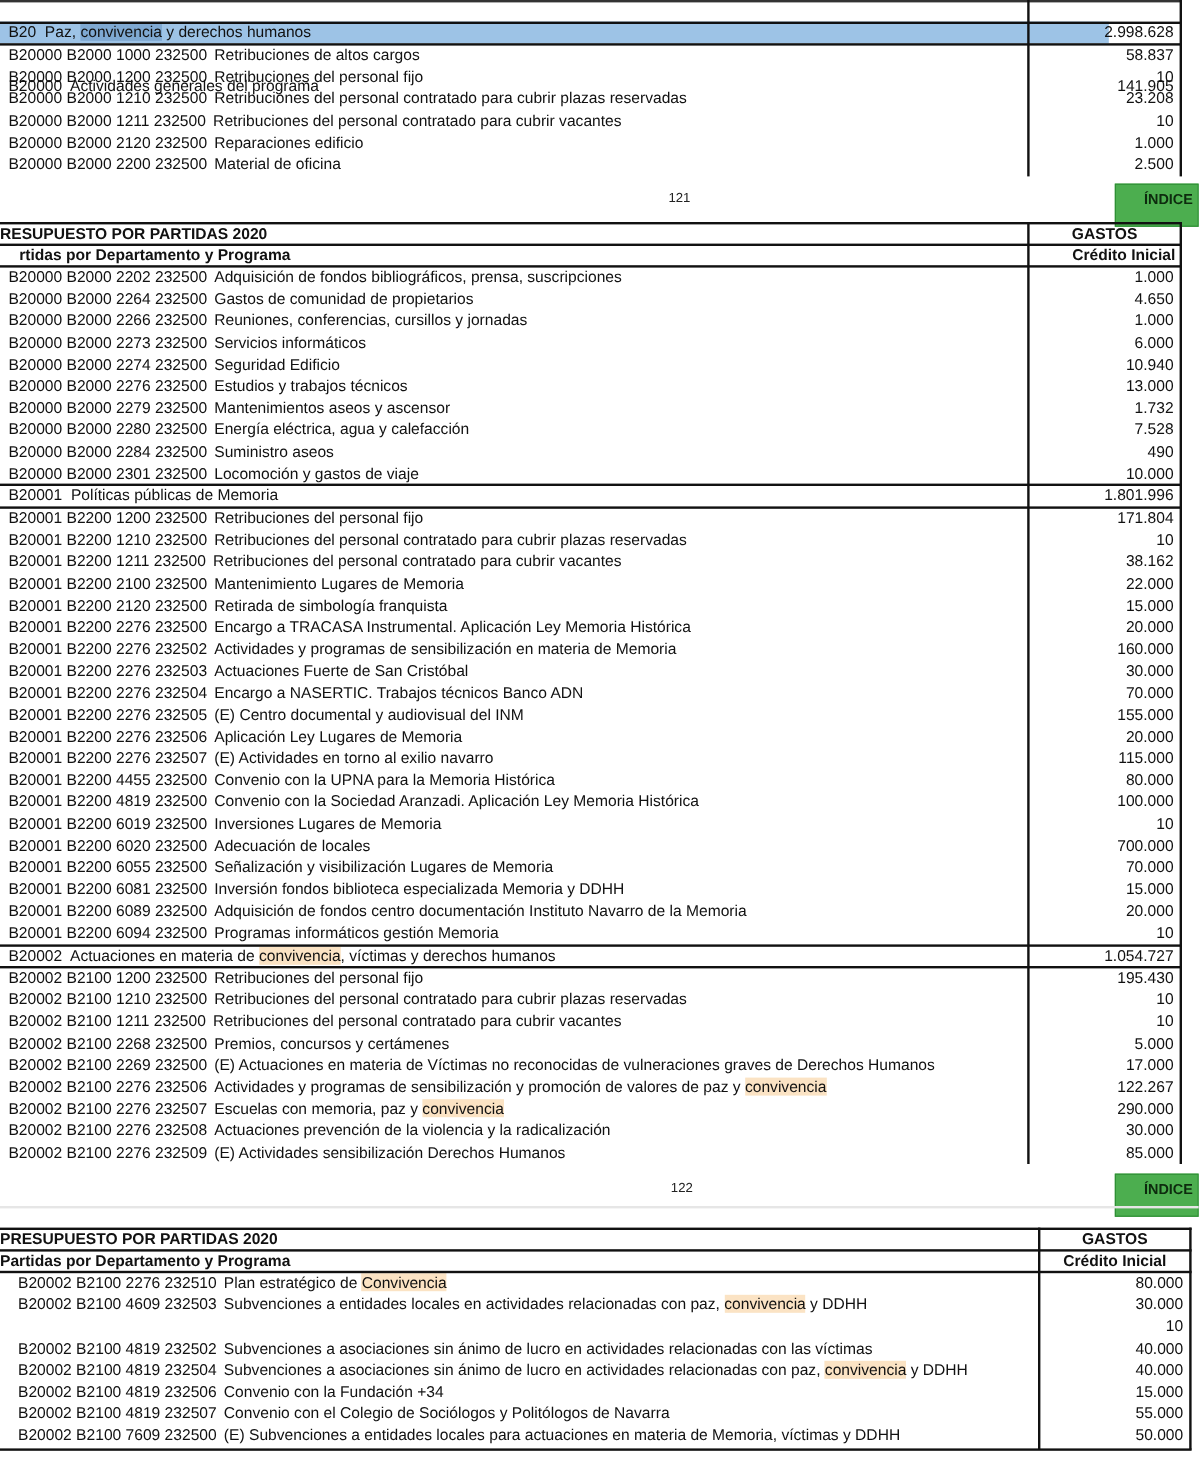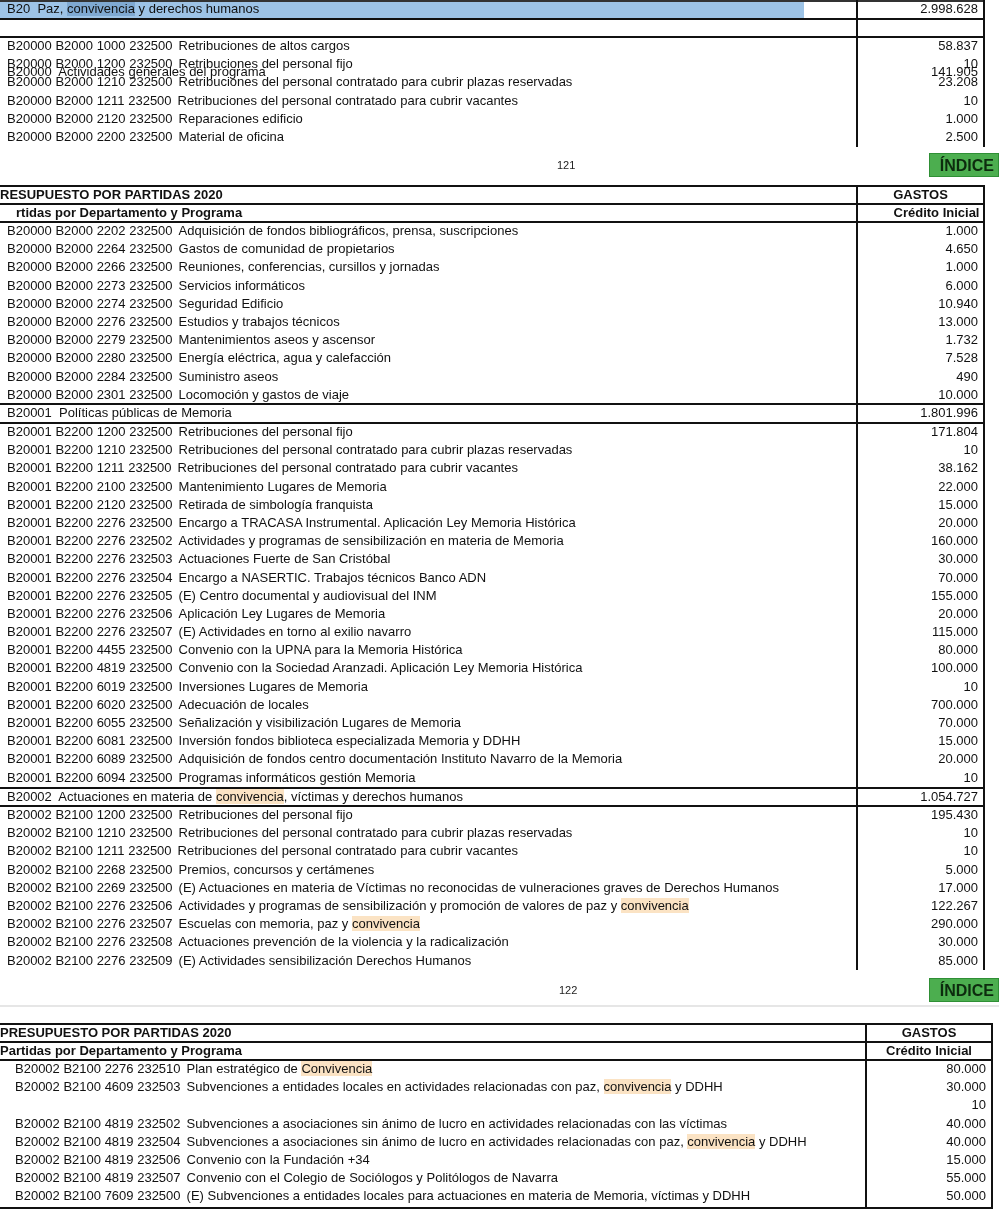--- a/index.html
+++ b/index.html
@@ -9,22 +9,22 @@
   .row { position:relative; height:18.2px; line-height:18.2px; white-space:nowrap; }
   .row .desc { position:absolute; left:7px; top:0; }
   .row .val { position:absolute; top:0; text-align:right; }
   .row .code { margin-right:6px; }
   .hl { background:#fbe3c4; }
   .hl-blue { background:#7fa9d2; }
   .vline { position:absolute; width:1.5px; background:#111; }
   .hline { position:absolute; height:1.5px; background:#111; }
   .bold { font-weight:bold; }
   .pagenum { position:absolute; font-size:11px; color:#222; }
-  .indice { position:absolute; width:70px; height:24px; background:#4cae4f; border:1px solid #2f8f35;
-            color:#0d2b0e; font-weight:bold; font-size:16px; text-align:right; padding-right:4px;
+  .indice { position:absolute; width:70px; height:36px; background:#4cae4f; border:1px solid #2f8f35;
+            color:#0d2b0e; font-weight:bold; font-size:12px; text-align:right; padding-right:4px;
             box-sizing:border-box; line-height:24px; cursor:pointer; }
   .sep { position:absolute; left:0; width:999px; height:2px; background:#e6e6e6; }
   
   #s1 { top:0; width:999px; }
   #s1 .val { left:857px; width:121px; }
   #s1 .desc { left:7px; }
   .s1-head { background:#9dc3e6; }
   
   #s2 { top:186px; width:999px; }
   #s2 .val { left:857px; width:121px; }
@@ -32,21 +32,21 @@
   #s3 { top:1024px; width:999px; }
   #s3 .val { left:866px; width:120px; }
   #s3 .desc { left:15px; }
   .titlecell { position:absolute; left:0; top:0; font-weight:bold; }
   .gastos { position:absolute; top:0; text-align:center; font-weight:bold; }
 </style>
 </head>
 <body>
 
 <div id="s1" class="tbl">
-  <div class="row s1-head" style="position:absolute;top:0;left:0;width:804px;">
+  <div class="row s1-head" style="position:absolute;top:18px;left:0;width:924px;">
     <span class="desc">
       <span>B20</span>&nbsp;
       <span>Paz, </span><span class="hl-blue">convivencia</span><span> y derechos humanos</span>
     </span>
     <span class="val">2.998.628</span>
   </div>
   <div class="row" style="position:absolute;top:19px;left:0;width:985px;margin-top:44px;">
     <span class="desc">
       <span>B20000</span>&nbsp;
       <span>Actividades generales del programa</span>

